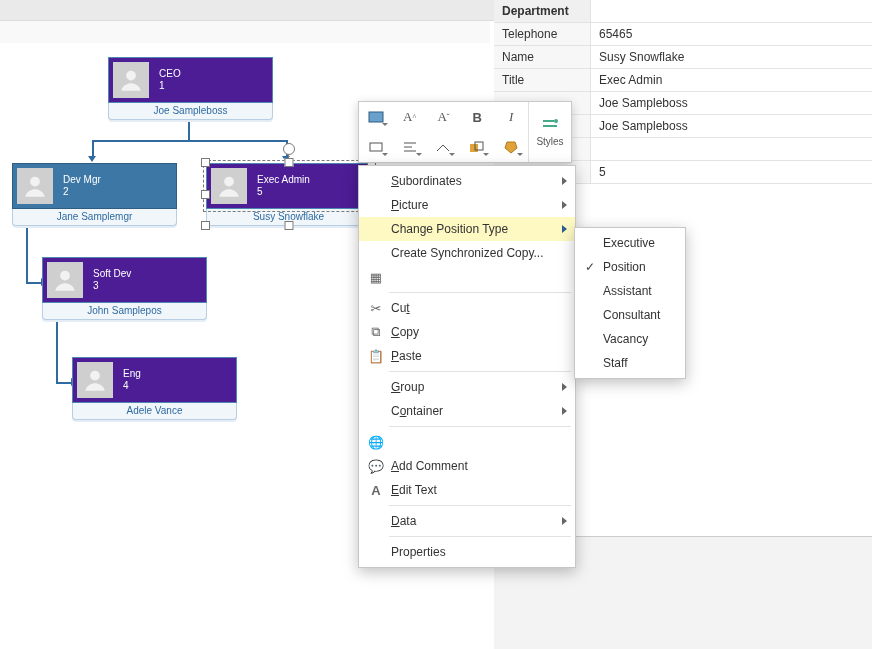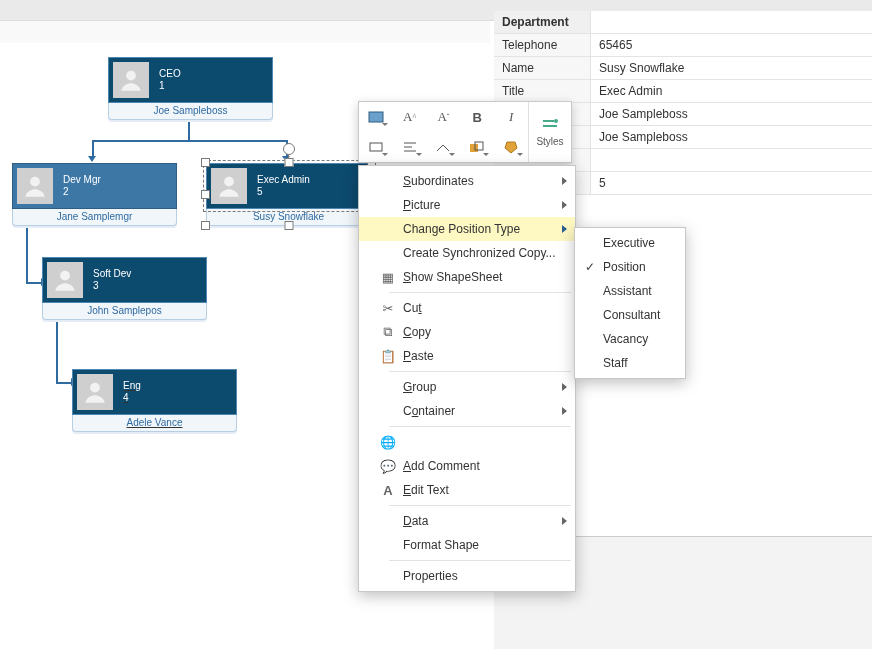--- a/index.html
+++ b/index.html
@@ -3,50 +3,50 @@
 <meta charset="utf-8">
 <style>
 html,body{margin:0;padding:0;font-family:"Segoe UI",Arial,sans-serif;font-size:12px;background:#fff;color:#333;}
 .app{position:relative;width:872px;height:649px;background:#fff;overflow:hidden;}
 .topbar{position:absolute;left:0;top:0;right:0;height:20px;background:#eaeaea;border-bottom:1px solid #dcdcdc;}
 .canvas-shade{position:absolute;left:0;top:21px;width:490px;height:22px;background:#f5f5f5;opacity:.6;}
 
 
 .node{position:absolute;width:165px;}
 .node .box{position:relative;height:44px;background:#3d77a6;border:1px solid #2f5d82;display:flex;align-items:center;}
-.node.light .box{background:#0c4a6e;border-color:#4f87b3;}
+.node.light .box{background:#4c1d95;border-color:#4f87b3;}
 .node .pic{width:36px;height:36px;background:#cfcfcf;display:flex;align-items:center;justify-content:center;margin:0 10px 0 4px;}
 .node .pic svg{width:26px;height:26px;fill:#f2f2f2;}
 .node .txt{color:#fff;font-size:10px;line-height:12px;}
 .node .bar{height:16px;background:#f1f6fb;border:1px solid #b8cee3;border-top:none;border-radius:0 0 4px 4px;text-align:center;font-size:10px;color:#2f6aa0;line-height:16px;box-shadow:0 2px 0 #e4edf6;}
 .node.sel .box{outline:1.5px dashed #7a7a7a;outline-offset:2px;}
 .handle{position:absolute;width:7px;height:7px;background:#fff;border:1px solid #7a7a7a;}
 .rot{position:absolute;width:10px;height:10px;border:1px solid #7a7a7a;border-radius:50%;background:#fff;left:50%;transform:translateX(-50%);top:-20px;}
 .rot::after{content:"";position:absolute;left:4px;top:10px;width:0;height:8px;border-left:1px solid #7a7a7a;}
 .conn{position:absolute;background:#2f6aa0;}
 .arrowhead{position:absolute;width:0;height:0;border-left:4px solid transparent;border-right:4px solid transparent;border-top:6px solid #2f6aa0;}
 
 
-.panel{position:absolute;right:0;top:0;width:378px;background:#fff;margin-top:11px;}
+.panel{position:absolute;right:0;top:0;width:378px;background:#fff;}
 .panel .row{display:flex;height:22px;align-items:center;border-bottom:1px solid #e3e3e3;}
 .panel .row .k{width:88px;padding-left:8px;font-size:12px;color:#333;border-right:1px solid #e3e3e3;height:100%;display:flex;align-items:center;background:#f7f7f7;}
 .panel .row.first .k{font-weight:700;background:#f0f0f0;}
 .panel .row .v{flex:1;padding-left:8px;font-size:12px;}
 .panel-bottom-border{position:absolute;right:0;top:536px;width:378px;height:113px;border-top:1px solid #ccc;background:#f3f3f3;}
 
 
 .mini{position:absolute;left:358px;top:101px;width:212px;height:60px;background:#fff;border:1px solid #c9c9c9;box-shadow:0 3px 10px rgba(0,0,0,.2);display:flex;}
 .mini .col{flex:1;display:grid;grid-template-columns:repeat(5,1fr);grid-template-rows:1fr 1fr;align-items:center;justify-items:center;}
 .mini .sty{width:42px;border-left:1px solid #e0e0e0;display:flex;flex-direction:column;align-items:center;justify-content:center;gap:2px;font-size:10px;color:#555;}
 .mini .ic{width:26px;height:24px;display:flex;align-items:center;justify-content:center;font-size:13px;color:#555;position:relative;}
 .mini .dd::after{content:"";position:absolute;right:1px;bottom:3px;border-left:3px solid transparent;border-right:3px solid transparent;border-top:3px solid #777;}
 
 
 .menu{position:absolute;left:358px;top:165px;width:216px;background:#fff;border:1px solid #c7c7c7;box-shadow:0 4px 14px rgba(0,0,0,.25);padding:3px 0;}
-.menu .mi{height:24px;display:flex;align-items:center;padding:0 10px 0 18px;font-size:12px;color:#333;position:relative;}
+.menu .mi{height:24px;display:flex;align-items:center;padding:0 10px 0 6px;font-size:12px;color:#333;position:relative;}
 .menu .mi .gic{width:22px;text-align:center;color:#666;font-size:13px;}
 .menu .mi .lbl{flex:1;padding-left:4px;}
 .menu .mi.sub::after{content:"";position:absolute;right:8px;top:50%;transform:translateY(-50%);border-top:4px solid transparent;border-bottom:4px solid transparent;border-left:5px solid #666;}
 .menu .mi.hl{background:#fef9c3;}
 .menu .mi.hl::after{border-left-color:#2b5f90;}
 .menu .sep{height:1px;background:#e2e2e2;margin:3px 4px 3px 30px;}
 .u{text-decoration:underline;}
 
 .submenu{position:absolute;left:574px;top:227px;width:110px;background:#fff;border:1px solid #c7c7c7;box-shadow:0 4px 14px rgba(0,0,0,.25);padding:3px 0;}
 .submenu .mi{height:24px;display:flex;align-items:center;padding:0 10px 0 6px;font-size:12px;justify-content:center;}
@@ -139,21 +139,21 @@
           </svg>
         </div>
     <div class="txt">
           <div>Soft Dev</div>
           <div>3</div>
         </div>
   </div>
   <div class="bar">John Samplepos</div>
 </div>
 
-<div class="node light" style="left:72px;top:369px;text-decoration:underline;">
+<div class="node light" style="left:72px;top:357px;">
   <div class="box">
     <div class="pic">
           <svg viewBox="0 0 24 24">
             <circle cx="12" cy="8" r="4.5"></circle>
             <path d="M3 22c1-5 6-7 9-7s8 2 9 7z"></path>
           </svg>
         </div>
     <div class="txt">
           <div>Eng</div>
           <div>4</div>
@@ -260,21 +260,20 @@
   <div class="mi sub hl">
         <span class="gic"></span>
         <span class="lbl">Change Position Type</span>
       </div>
   <div class="mi">
         <span class="gic"></span>
         <span class="lbl">Create Synchronized Copy...</span>
       </div>
   <div class="mi">
         <span class="gic">▦</span>
-        <span class="lbl"><span class="u">S</span>how ShapeSheet</span>
       </div>
   <div class="sep"></div>
   <div class="mi">
         <span class="gic">✂</span>
         <span class="lbl">Cu<span class="u">t</span></span>
       </div>
   <div class="mi">
         <span class="gic">⧉</span>
         <span class="lbl"><span class="u">C</span>opy</span>
       </div>
@@ -301,24 +300,20 @@
       </div>
   <div class="mi">
         <span class="gic" style="font-weight:700;">A</span>
         <span class="lbl"><span class="u">E</span>dit Text</span>
       </div>
   <div class="sep"></div>
   <div class="mi sub">
         <span class="gic"></span>
         <span class="lbl"><span class="u">D</span>ata</span>
       </div>
-  <div class="mi">
-        <span class="gic"></span>
-        <span class="lbl">Format Shape</span>
-      </div>
   <div class="sep"></div>
   <div class="mi">
         <span class="gic"></span>
         <span class="lbl">Properties</span>
       </div>
 </div>
 
 <div class="submenu">
   <div class="mi">
         <span class="gic"></span>

